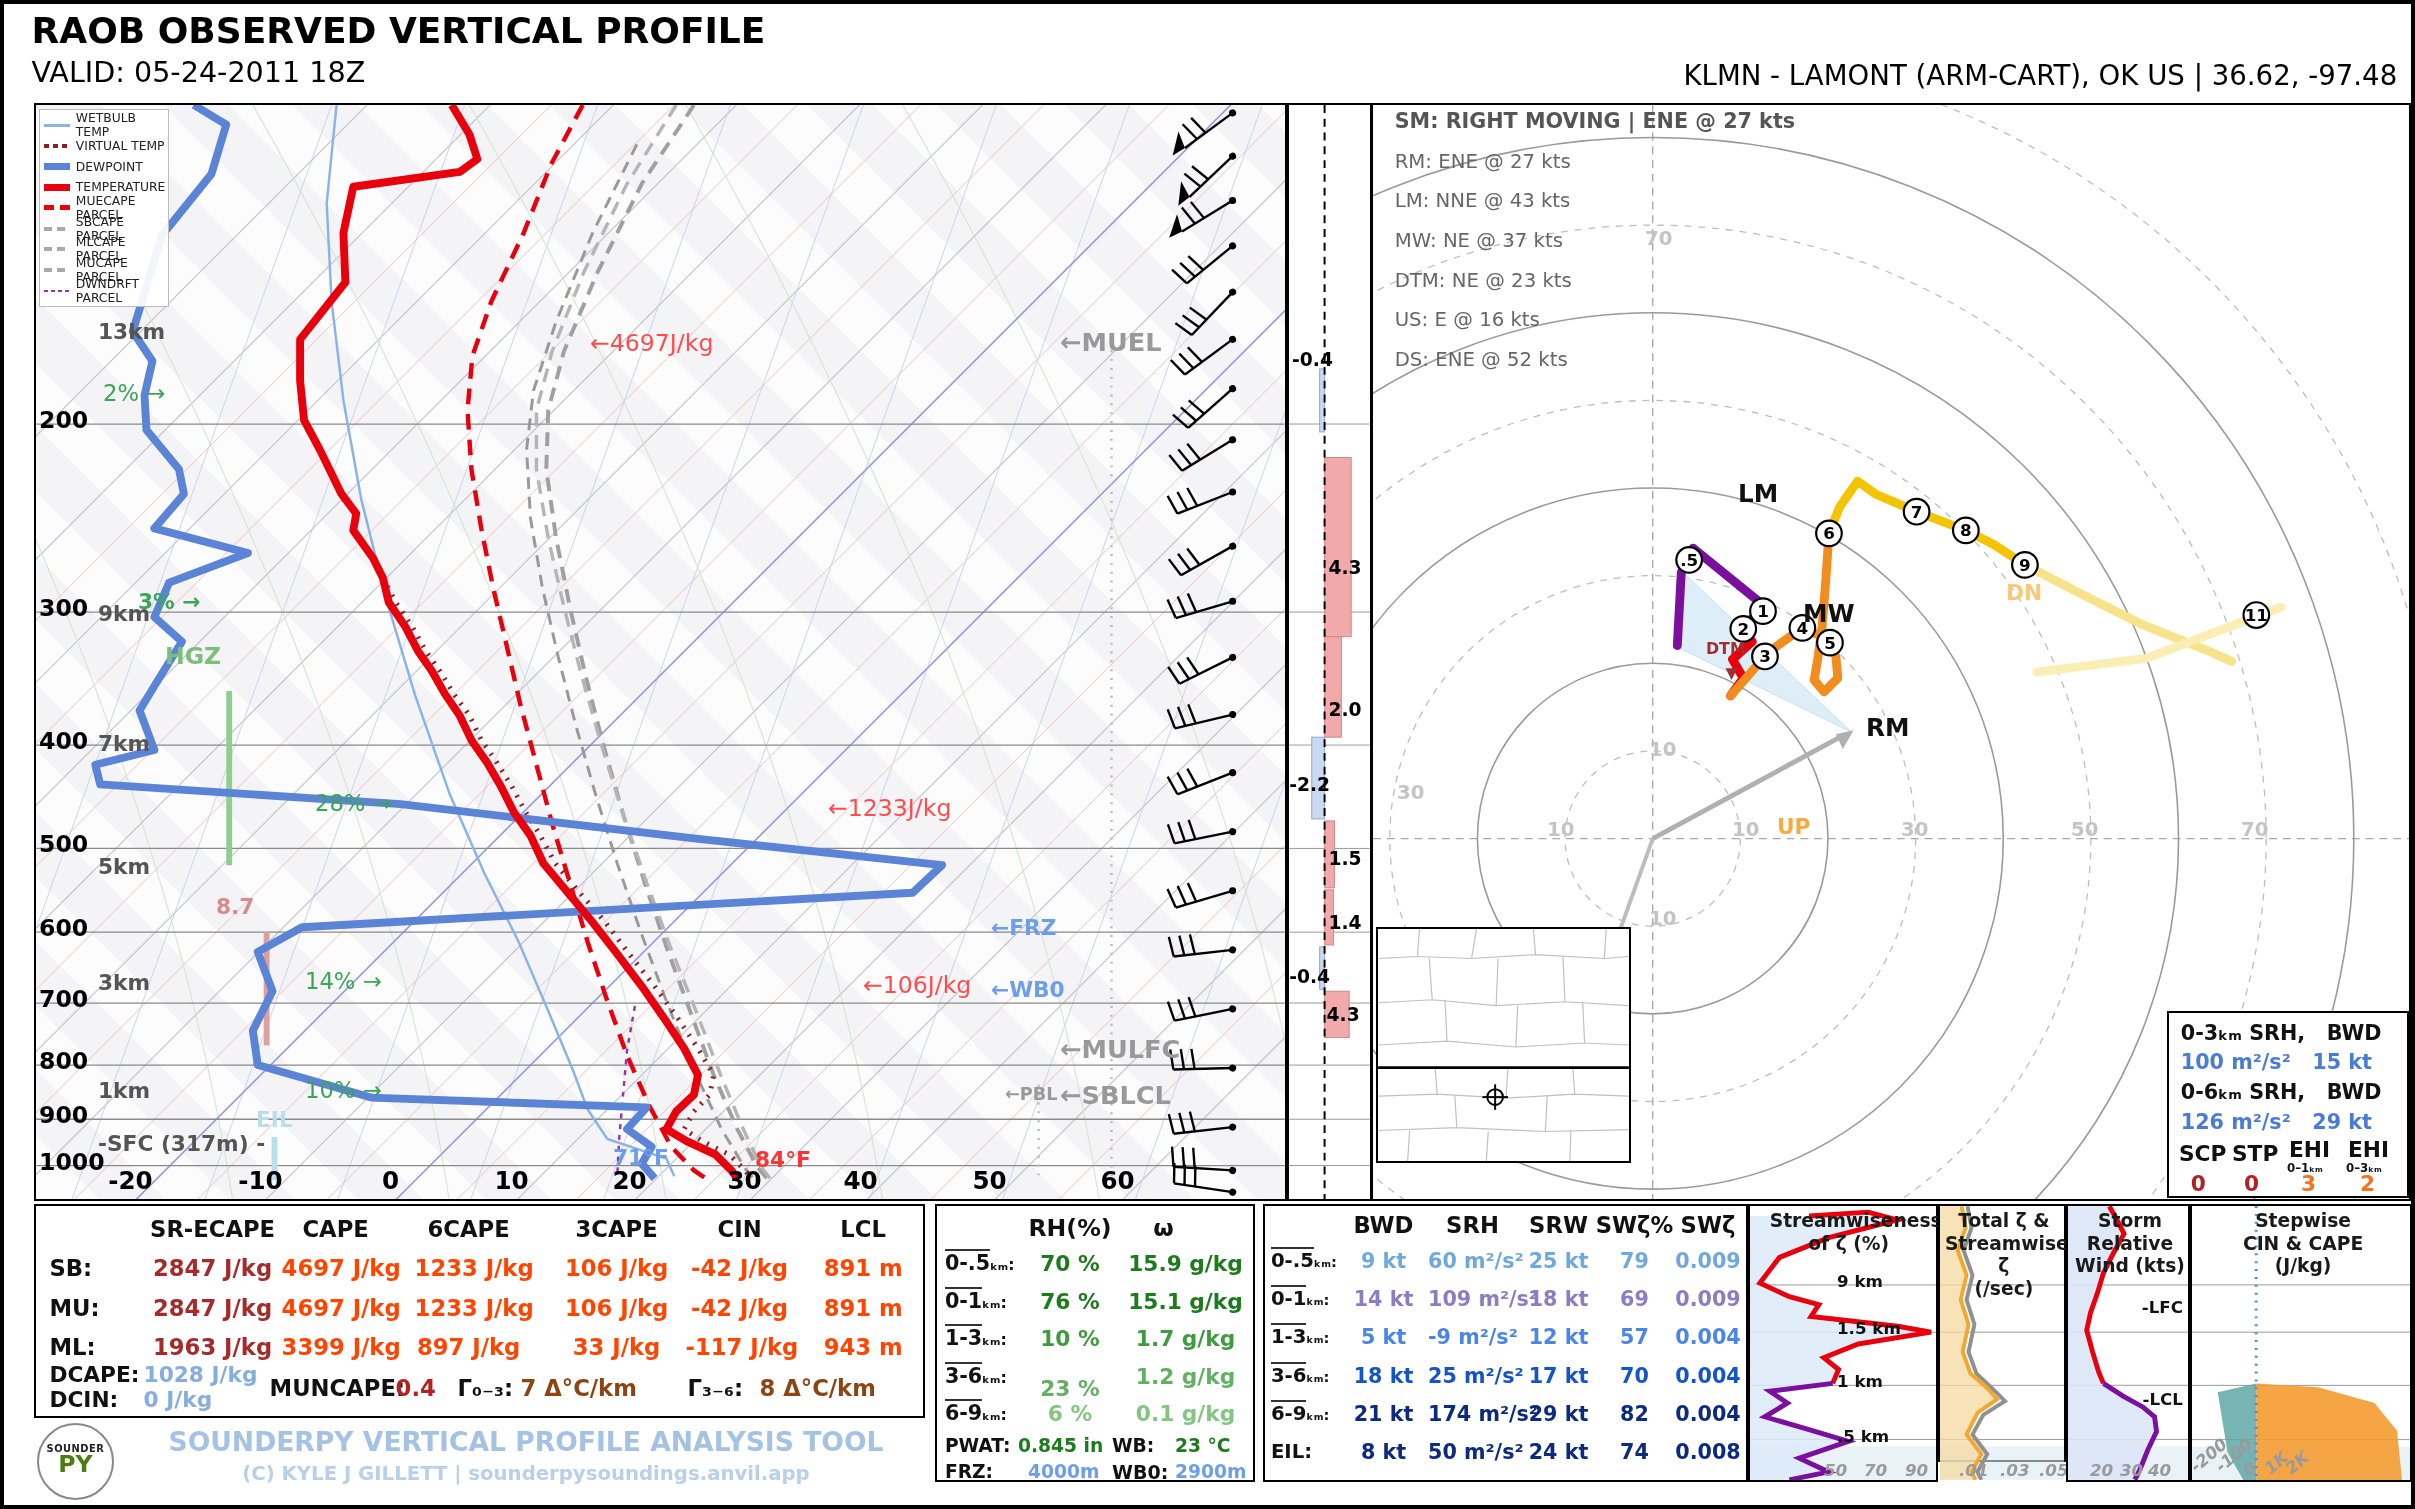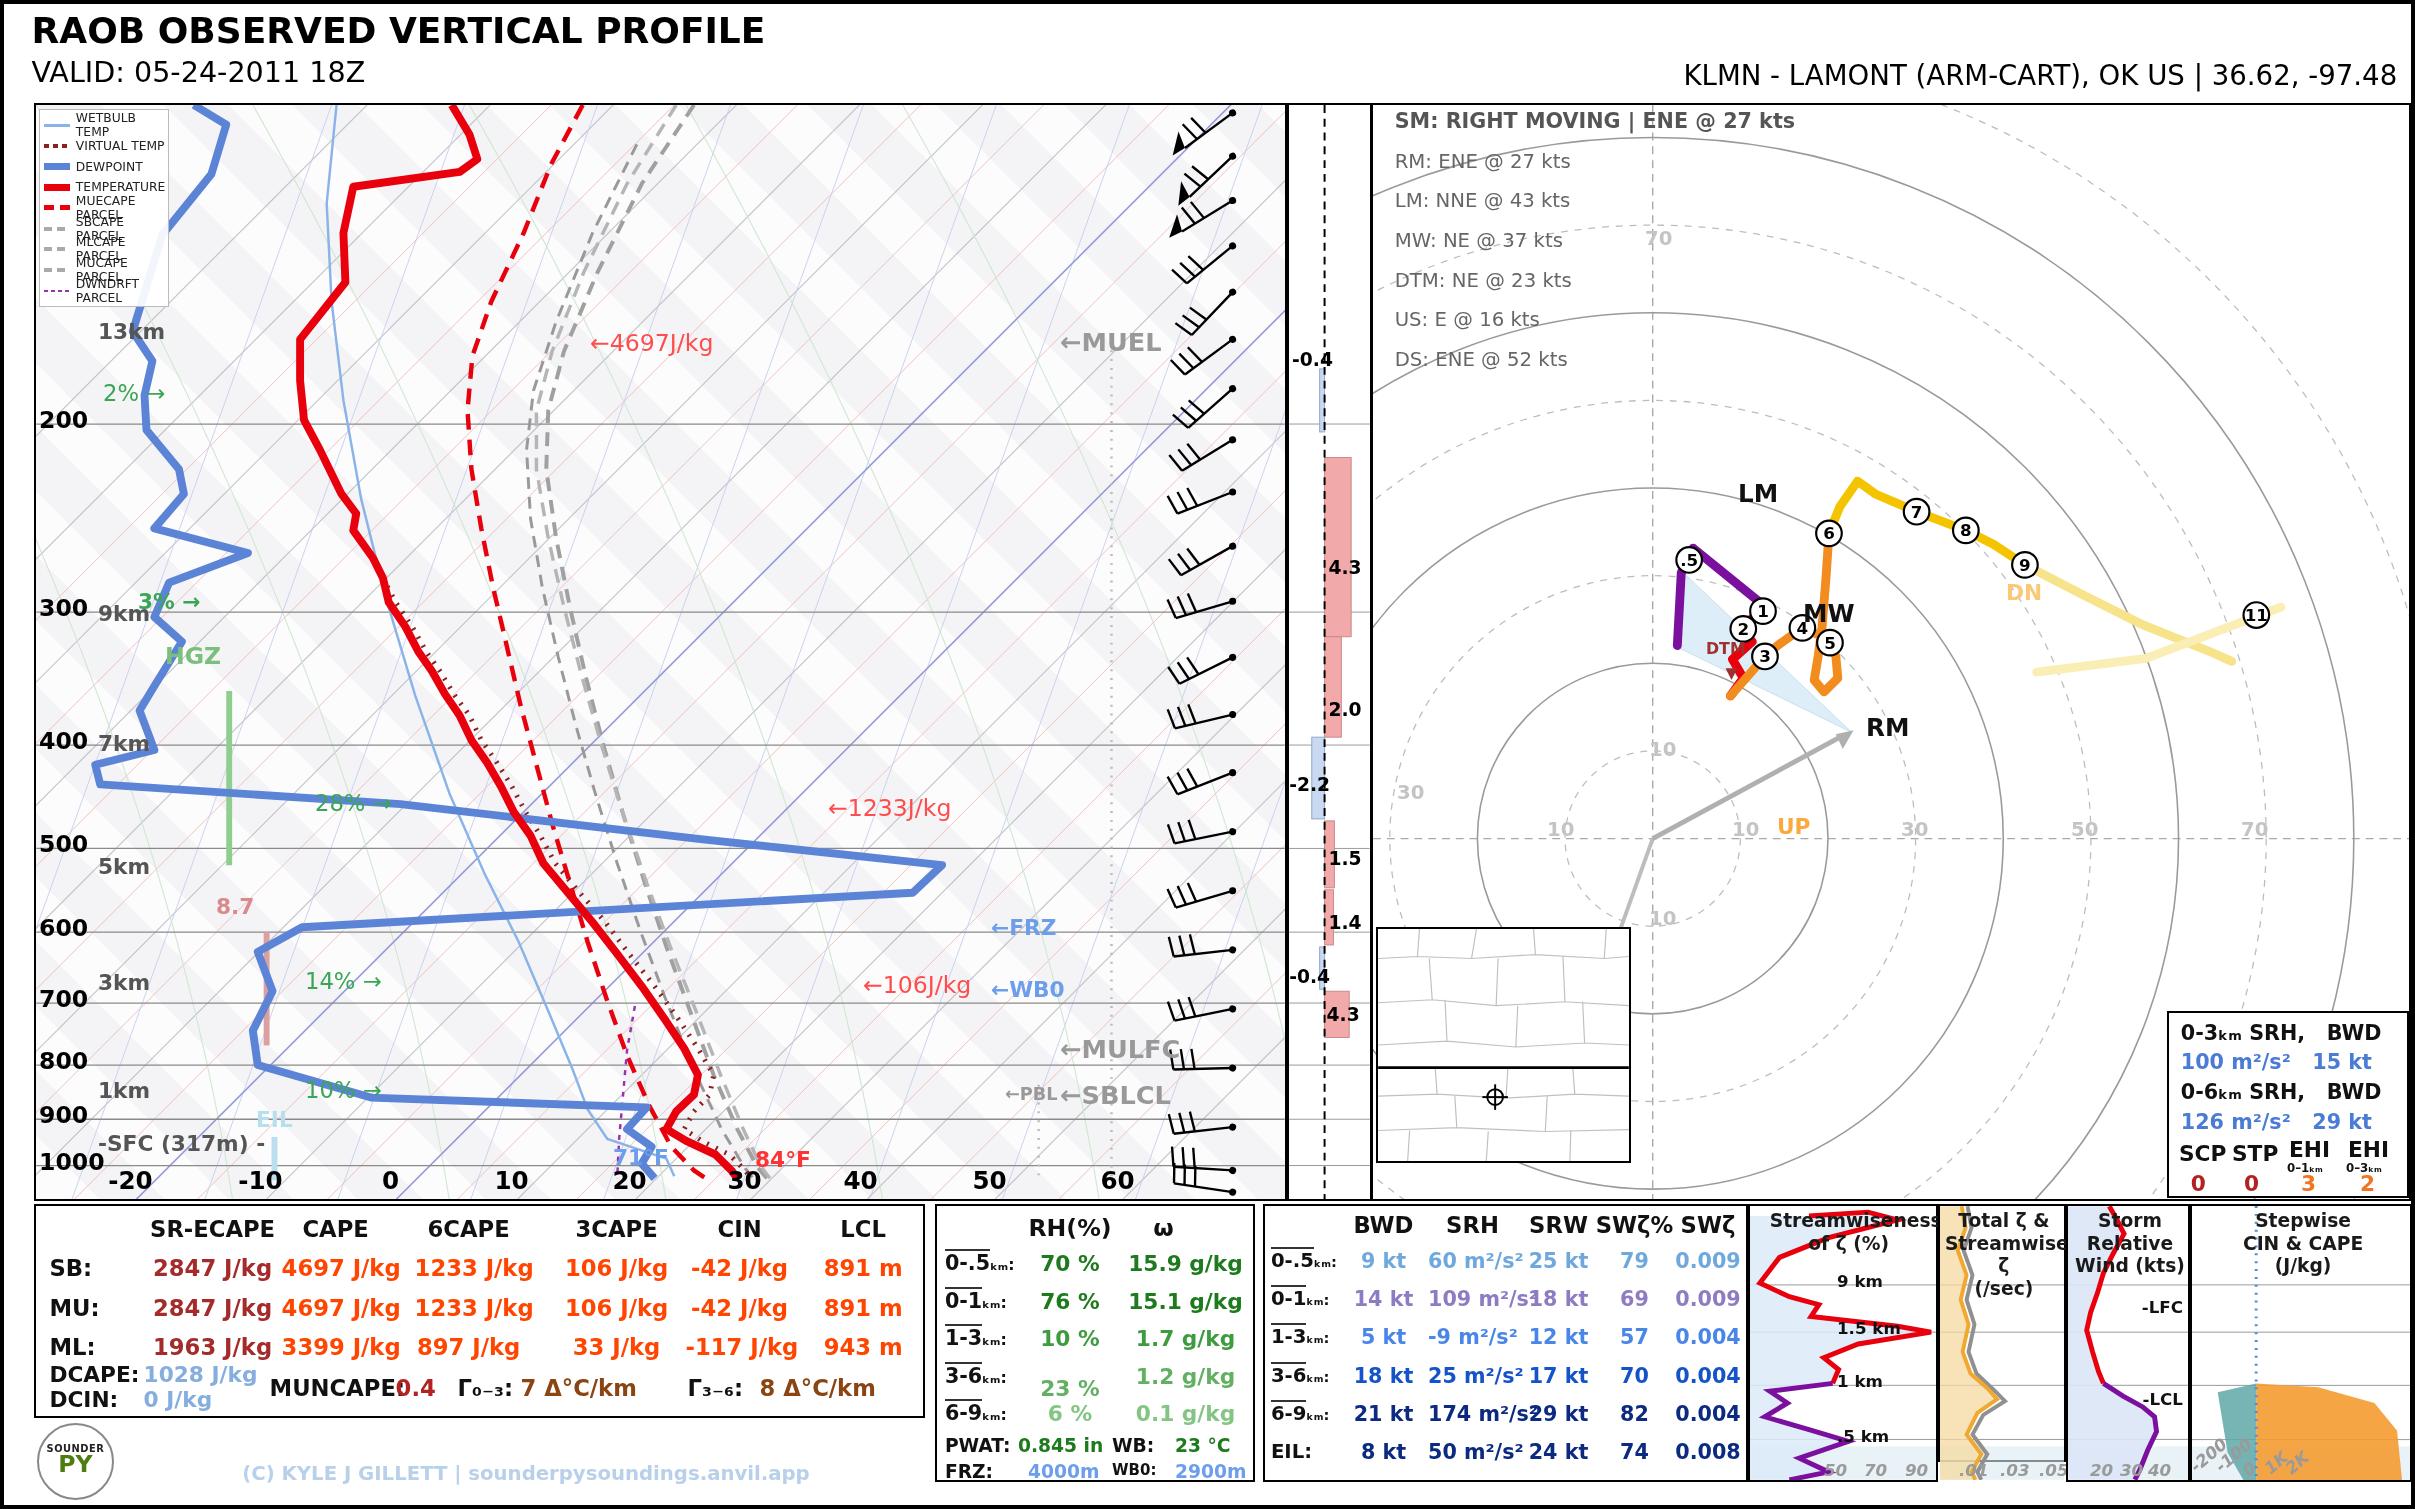--- a/index.html
+++ b/index.html
@@ -545,21 +545,21 @@
     <span class="lbl b c-k" style="left:7.9px;top:195px;font-size:20.7px;"><span class="ov">6-9</span><span style="font-size:15.8px;">ₖₘ:</span></span>
     <span class="lbl b g4 ctr" style="left:79px;top:195px;width:108px;font-size:21.7px;">6 %</span>
     <span class="lbl b g4 ctr" style="left:182px;top:195px;width:133px;font-size:21.7px;">0.1 g/kg</span>
 
     <span class="lbl b c-k" style="left:7.9px;top:229px;font-size:18.7px;">PWAT:</span>
     <span class="lbl b g1" style="left:81px;top:229px;font-size:18.7px;">0.845 in</span>
     <span class="lbl b c-k" style="left:175px;top:229px;font-size:18.7px;">WB:</span>
     <span class="lbl b g1" style="left:238px;top:229px;font-size:18.7px;">23 °C</span>
     <span class="lbl b c-k" style="left:7.9px;top:255px;font-size:18.7px;">FRZ:</span>
     <span class="lbl b c-blu" style="left:91px;top:255px;font-size:18.7px;">4000m</span>
-    <span class="lbl b c-k" style="left:175px;top:255px;font-size:15px;">WB0:</span>
+    <span class="lbl b c-k" style="left:175px;top:255px;font-size:19px;">WB0:</span>
     <span class="lbl b c-blu" style="left:238px;top:255px;font-size:18.7px;">2900m</span>
   </div>
 
   <div class="panel" style="left:1259px;top:1200px;width:485px;height:278px;">
     <span class="lbl b c-k ctr" style="left:79px;top:5.9px;width:79px;font-size:22.7px;">BWD</span>
     <span class="lbl b c-k ctr" style="left:163px;top:5.9px;width:89px;font-size:22.7px;">SRH</span>
     <span class="lbl b c-k ctr" style="left:254px;top:5.9px;width:79px;font-size:22.7px;">SRW</span>
     <span class="lbl b c-k ctr" style="left:330px;top:5.9px;width:79px;font-size:22.7px;">SWζ%</span>
     <span class="lbl b c-k ctr" style="left:406px;top:5.9px;width:74px;font-size:22.7px;">SWζ</span>
 
@@ -701,16 +701,17 @@
   <span class="mtick rot" style="left:2195px;top:1452px;">-200</span>
   <span class="mtick rot" style="left:2220px;top:1452px;">-100</span>
   <span class="mtick rot" style="left:2247px;top:1456px;">0</span>
   <span class="mtick rot" style="left:2269px;top:1454px;">1K</span>
   <span class="mtick rot" style="left:2290px;top:1454px;">2K</span>
 
   <div class="logo">
     <span class="l1">SOUNDER</span>
     <span class="l2"><span></span><b>PY</b></span>
   </div>
+  <div class="lbl b ctr" style="left:128px;top:1422px;width:788px;font-size:26.6px;color:#a4c2e4;">SOUNDERPY VERTICAL PROFILE ANALYSIS TOOL</div>
   <div class="lbl b ctr" style="left:128px;top:1458px;width:788px;font-size:19.7px;color:#b8d0ea;">(C) KYLE J GILLETT | sounderpysoundings.anvil.app</div>
 
 </div>
 
 
 </body></html>

